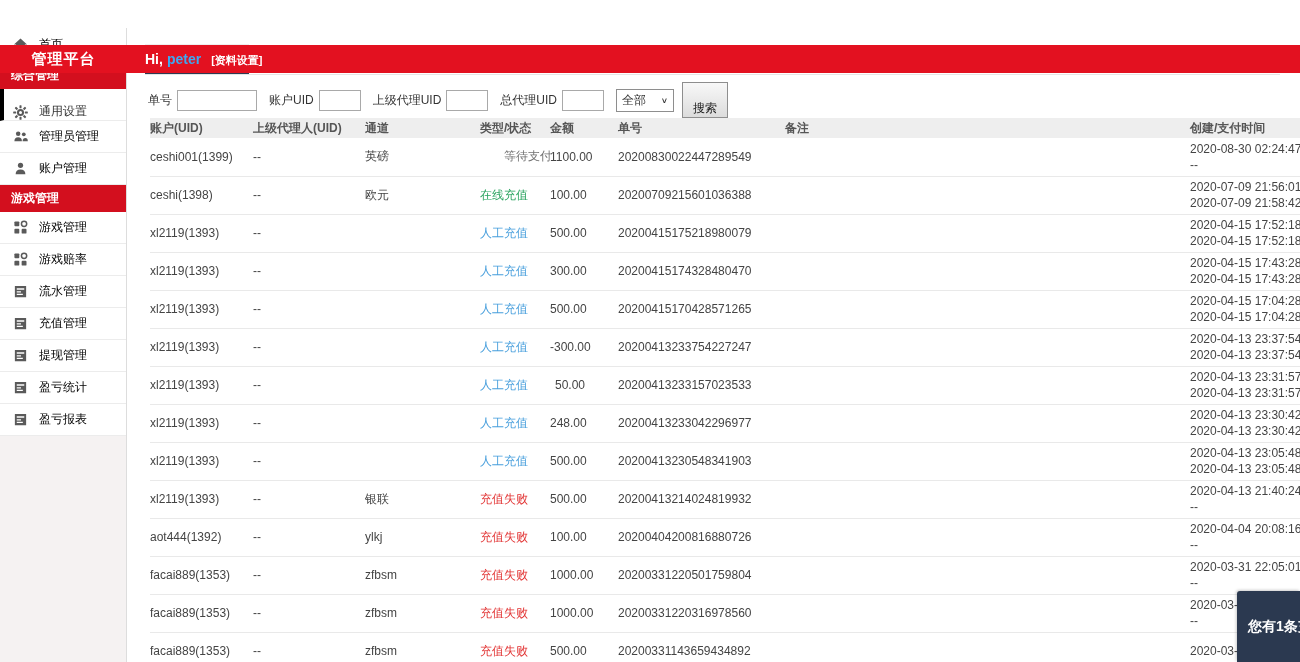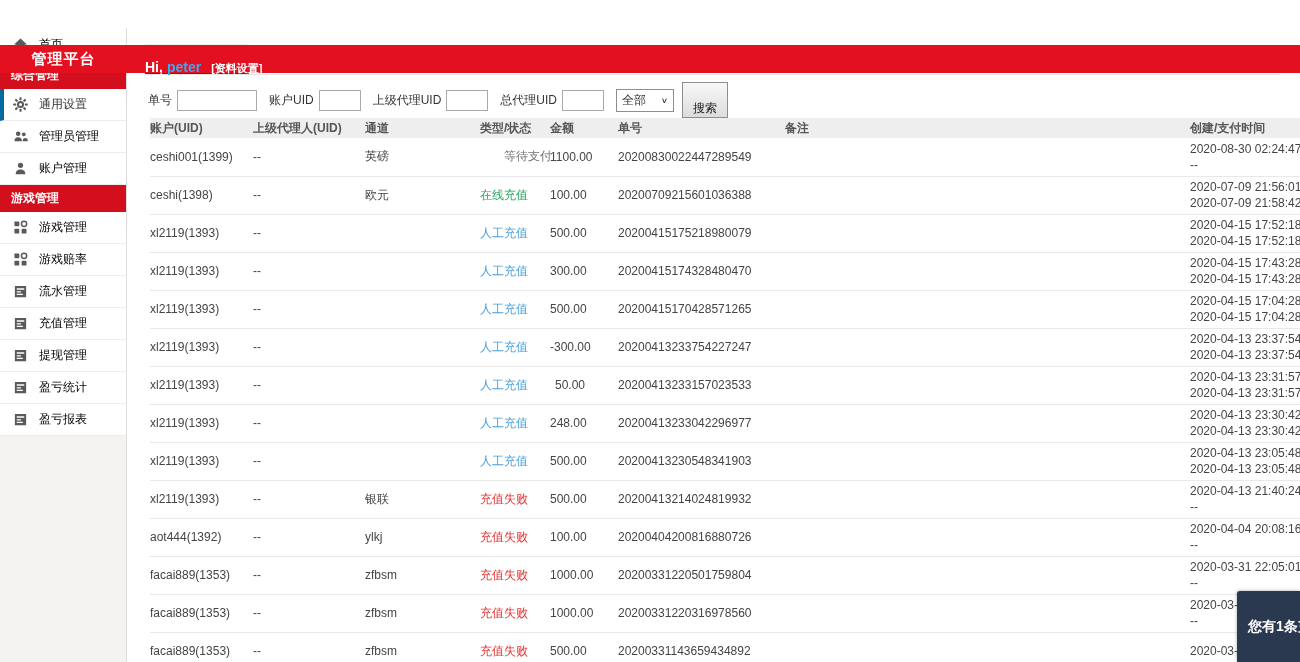--- a/index.html
+++ b/index.html
@@ -4,33 +4,33 @@
 <style>
   * { margin:0; padding:0; box-sizing:border-box; }
   html,body { width:1300px; height:662px; overflow:hidden; background:#fff;
     font-family:"Liberation Sans","DejaVu Sans",sans-serif; }
 
   
   .topbar { position:absolute; top:0; left:0; width:1300px; height:28px;
     background:#e31120; color:#fff; z-index:50;margin-top:45px; }
   .topbar .logo { position:absolute; left:0; top:0; width:127px; height:28px;
     line-height:28px; text-align:center; font-size:15px; font-weight:bold; letter-spacing:1px; }
-  .topbar .greet { position:absolute; left:145px; top:8px; height:36px; line-height:28px;
+  .topbar .greet { position:absolute; left:145px; top:0; height:36px; line-height:28px;
     font-size:14px; font-weight:bold; }
   .topbar .greet .uname { color:#3fa7f0; margin-left:4px; }
   .topbar .profile { margin-left:10px; font-size:11px; font-weight:bold; color:#fff; cursor:pointer; }
 
   
   .sidebar { position:absolute; top:28px; left:0; width:127px; height:634px;
     background:#f5f2f2; border-right:1px solid #ddd; }
   .side-item { display:flex; align-items:center; height:32px; background:#fff;
     border-bottom:1px solid #ececec; font-size:12px; color:#000000; padding-left:13px; cursor:pointer; }
   .side-item .ic { width:15px; height:15px; margin-right:11px; display:inline-flex; }
   .side-item .ic svg { width:15px; height:15px; fill:#5a5a5a; }
-  .side-item.active { border-left:4px solid #0369a1; padding-left:9px; color:#333; }
+  .side-item.active { border-left:4px solid #000000; padding-left:9px; color:#333;align-items:flex-end; }
   .side-section { height:27px; line-height:27px; background:#d30f1e; color:#fff;
     font-size:12px; font-weight:bold; padding-left:11px; }
   .side-item.first { height:34px; }
 
   
   .main { position:absolute; top:28px; left:128px; width:1172px; height:634px; background:#fff; }
 
   
   .title-row { position:absolute; top:17px; left:17px; right:20px; height:30px;
     border-bottom:1px solid #e5e5e5; display:flex; align-items:flex-end; }

